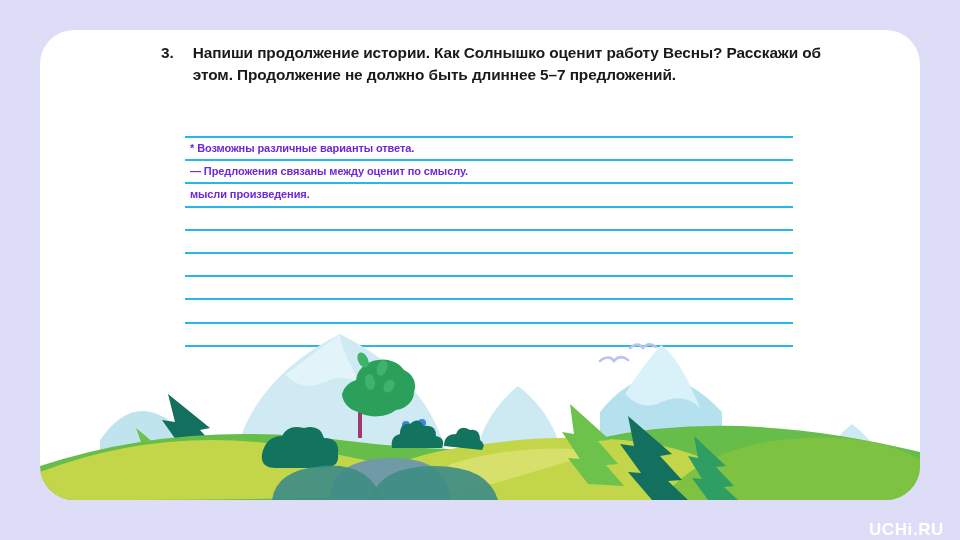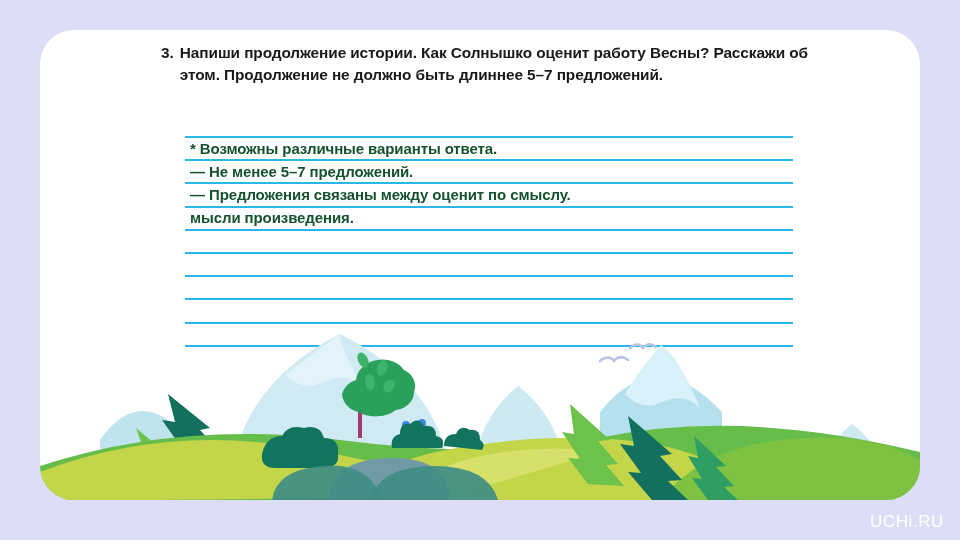--- a/index.html
+++ b/index.html
@@ -48,20 +48,21 @@
     line-height: 1.44;
     padding-right: 6px;
     flex: 0 0 auto;
   }
   .task-text {
     font-size: 15.4px;
     font-weight: bold;
     color: #1a1a1a;
     line-height: 1.44;
     letter-spacing: -0.1px;
+    margin-left: 13px;
   }
 
   
   .answer-area {
     position: absolute;
     left: 145px;
     top: 97px;
     width: 608px;
     height: 222px;
   }
@@ -79,45 +80,45 @@
     background: #29b6e8;
   }
   .answer-text {
     position: absolute;
     left: 5px;
     top: 11px;
     width: 600px;
   }
   .answer-line {
     height: 23px;
-    font-size: 15px;
-    font-weight: bold;
-    color: #14532d;
+    font-size: 11px;
+    font-weight: bold;
+    color: #6d28d9;
     line-height: 21px;
     letter-spacing: -0.1px;
     white-space: nowrap;
   }
 
   
   .scene {
     position: absolute;
     left: 0;
     bottom: 0;
     width: 880px;
     height: 180px;
   }
   .scene svg { display: block; }
 
   
   .logo {
     position: absolute;
     right: 16px;
-    bottom: 8px;
+    bottom: 0;
     font-size: 17px;
-    font-weight: normal;
+    font-weight: bold;
     color: #ffffff;
     letter-spacing: 0.6px;
   }
 </style>
 </head>
 <body>
 
 <div class="slide">
 
   <div class="card">
@@ -135,21 +136,20 @@
           <div class="rule" style="top: 78.6px; background: rgb(41, 182, 232);"></div>
           <div class="rule" style="top: 101.8px; background: rgb(41, 182, 232);"></div>
           <div class="rule" style="top: 125px; background: rgb(41, 182, 232);"></div>
           <div class="rule" style="top: 148.2px; background: rgb(41, 182, 232);"></div>
           <div class="rule" style="top: 171.4px; background: rgb(41, 182, 232);"></div>
           <div class="rule" style="top: 194.6px; background: rgb(41, 182, 232);"></div>
           <div class="rule" style="top: 217.8px; background: rgb(41, 182, 232);"></div>
         </div>
       <div class="answer-text" id="answer-text">
           <div class="answer-line">* Возможны различные варианты ответа.</div>
-          <div class="answer-line">— Не менее 5–7 предложений.</div>
           <div class="answer-line">— Предложения связаны между оценит по смыслу.</div>
           <div class="answer-line">мысли произведения.</div>
         </div>
     </div>
 
     <div class="scene">
       <svg width="880" height="180" viewBox="0 0 880 180" xmlns="http://www.w3.org/2000/svg">
 
         <path d="M60 180 L60 120 Q100 62 150 120 L150 180 Z" fill="#bfe4ee"></path>
         <path d="M300 180 Q300 108 350 70 Q400 108 400 180 Z" fill="#d3eef6"></path>

